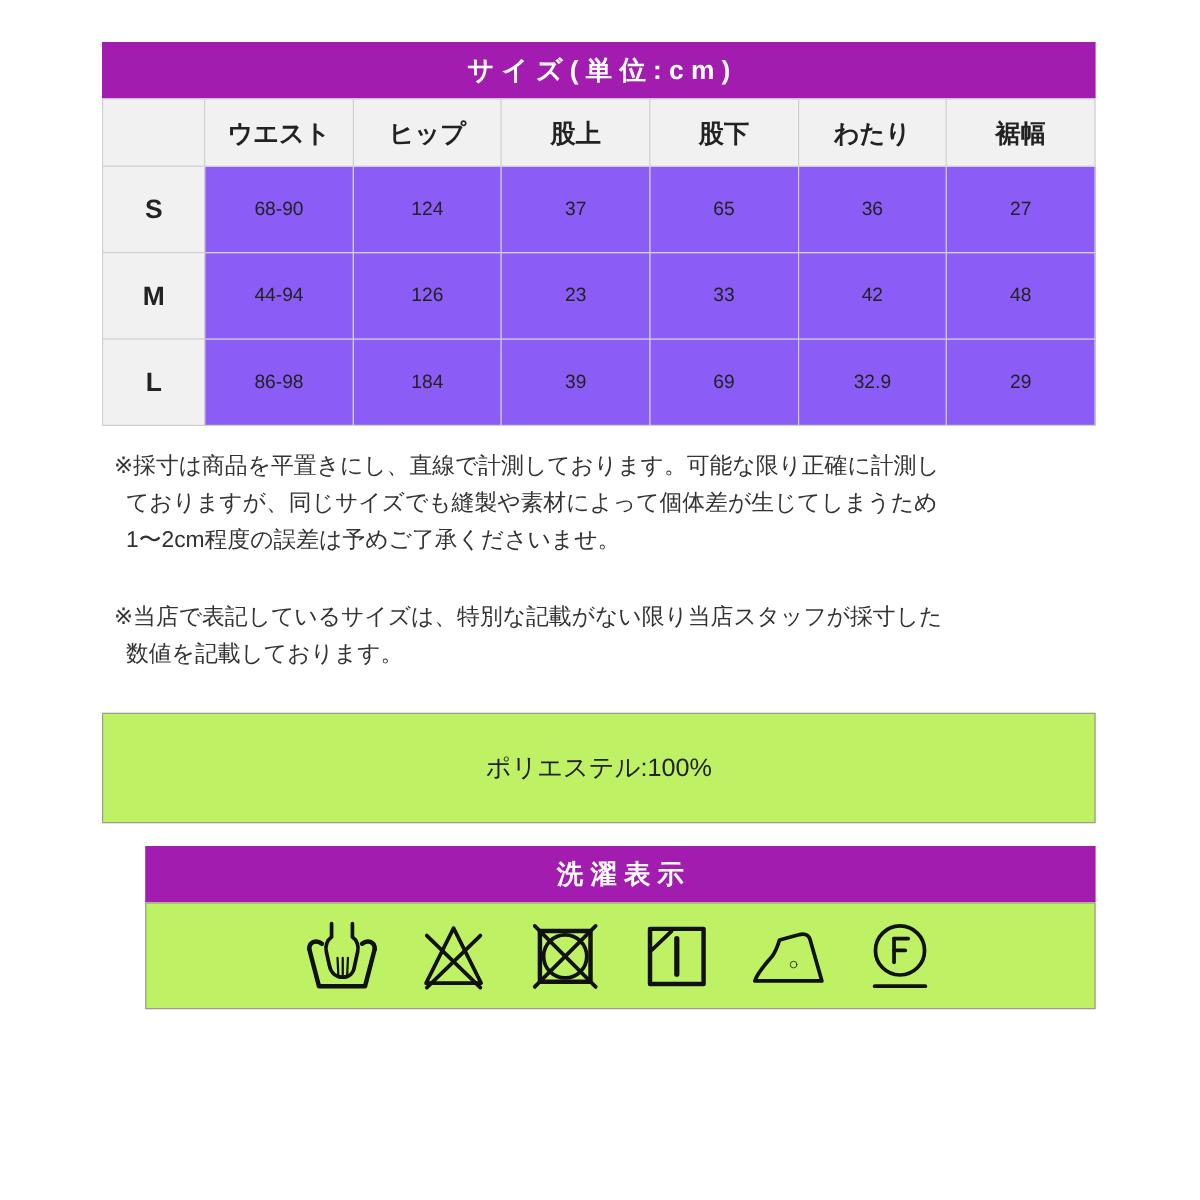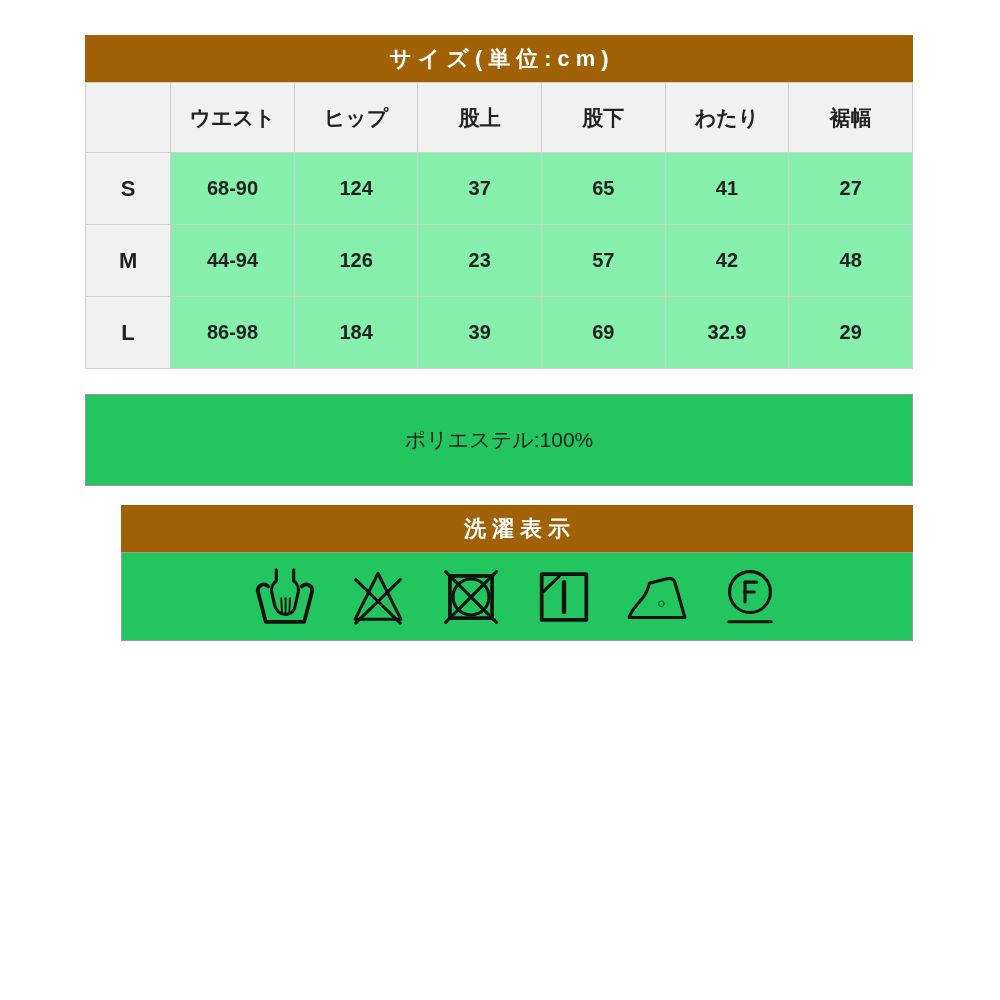--- a/index.html
+++ b/index.html
@@ -5,51 +5,51 @@
   html,body{margin:0;padding:0;}
   body{
     width:1000px;height:1000px;background:#ffffff;
     font-family:"Liberation Sans","DejaVu Sans",sans-serif;
     color:#222;overflow:hidden;
   }
   .page{box-sizing:border-box;width:1000px;padding:35px 87px 0 85px;}
 
   
   .bar{
-    background:#a16207;color:#fff;height:47px;
+    background:#a21caf;color:#fff;height:47px;
     display:flex;align-items:center;justify-content:center;
     font-size:22px;font-weight:bold;letter-spacing:6px;text-indent:6px;
   }
 
   
   table.size-table{
     width:100%;border-collapse:collapse;table-layout:fixed;
     border:1px solid #9a9a9a;
   }
   table.size-table th,table.size-table td{
     border:1px solid #cfcfcf;text-align:center;vertical-align:middle;padding:0;
   }
-  table.size-table thead tr{height:70px;margin-left:16px;}
+  table.size-table thead tr{height:56px;margin-left:16px;}
   table.size-table tbody tr{height:72px;}
   table.size-table thead th{background:#f1f1f1;font-size:21px;font-weight:bold;}
   table.size-table tbody th{background:#f1f1f1;font-size:22px;font-weight:bold;}
-  table.size-table tbody td{background:#86efac;font-size:20px;font-weight:bold;}
+  table.size-table tbody td{background:#8b5cf6;font-size:16px;font-weight:normal;}
 
   
   .notes{margin:18px 0 0 10px;}
   .note{
     font-size:19px;line-height:31px;color:#333;margin:0 0 33px 0;
     padding-left:10px;text-indent:-10px;white-space:pre-line;
   }
 
   
   .section{margin-top:25px;}
   .section.care{margin-top:19px;padding-left:36px;}
   .section-body{
-    border:1px solid #9a9a9a;background:#22c55e;
+    border:1px solid #9a9a9a;background:#bef264;
     display:flex;align-items:center;justify-content:center;
   }
   .material-body{height:90px;font-size:21px;}
   .care-body{height:87px;gap:31px;}
   .care-icon{display:block;}
   .care-icon path,.care-icon line,.care-icon circle,.care-icon rect,.care-icon polygon{
     stroke:#111;fill:none;stroke-linecap:round;stroke-linejoin:round;
   }
 </style>
 </head>
@@ -82,45 +82,52 @@
           <th>裾幅</th>
         </tr>
       </thead>
       <tbody>
         <tr>
           <th>S</th>
           <td>68-90</td>
           <td>124</td>
           <td>37</td>
           <td>65</td>
-          <td>41</td>
+          <td>36</td>
           <td>27</td>
         </tr>
         <tr>
           <th>M</th>
           <td>44-94</td>
           <td>126</td>
           <td>23</td>
-          <td>57</td>
+          <td>33</td>
           <td>42</td>
           <td>48</td>
         </tr>
         <tr>
           <th>L</th>
           <td>86-98</td>
           <td>184</td>
           <td>39</td>
           <td>69</td>
           <td>32.9</td>
           <td>29</td>
         </tr>
       </tbody>
     </table>
   </section>
 
+  <div class="notes">
+    <p class="note">※採寸は商品を平置きにし、直線で計測しております。可能な限り正確に計測し
+ておりますが、同じサイズでも縫製や素材によって個体差が生じてしまうため
+1〜2cm程度の誤差は予めご了承くださいませ。</p>
+    <p class="note">※当店で表記しているサイズは、特別な記載がない限り当店スタッフが採寸した
+数値を記載しております。</p>
+  </div>
 
   <section class="section">
     <div class="section-body material-body">
       <span>ポリエステル:100%</span>
     </div>
   </section>
 
   <section class="section care">
     <div class="bar">
       <span>洗濯表示</span>

